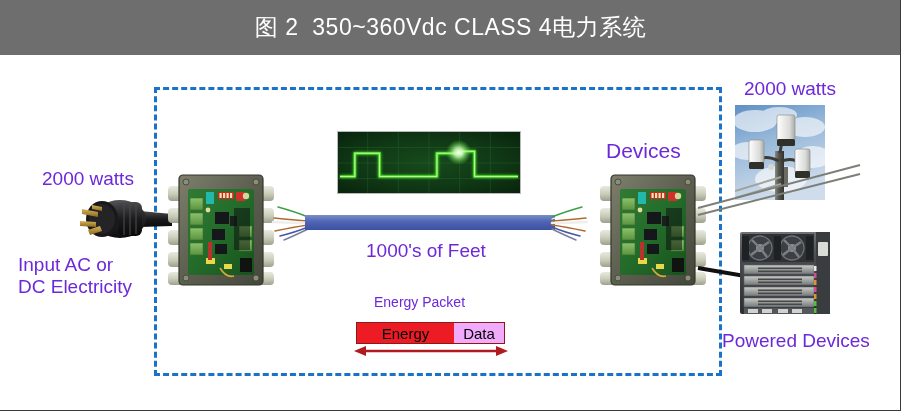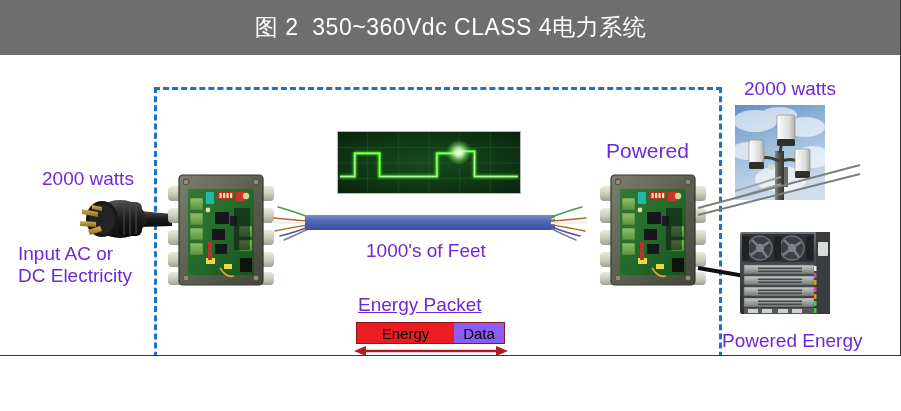--- a/index.html
+++ b/index.html
@@ -6,21 +6,21 @@
     margin: 0;
     padding: 0;
     background: #ffffff;
   }
   body {
     font-family: "Liberation Sans", sans-serif;
   }
   #page {
     position: relative;
     width: 901px;
-    height: 356px;
+    height: 411px;
     background: #ffffff;
     overflow: hidden;
     box-sizing: border-box;
     border-right: 1px solid #3a3a3a;
     border-bottom: 1px solid #3a3a3a;
   }
   
   #title-bar {
     position: absolute;
     left: 0; top: 0;
@@ -95,41 +95,41 @@
     top: 215px;
     width: 250px;
     height: 15px;
     background: linear-gradient(to bottom, #7a8cc8 0%, #4f64b4 45%, #3d51a4 100%);
   }
   #cable-left  { position: absolute; left: 272px; top: 203px; width: 40px; height: 40px; }
   #cable-right { position: absolute; left: 548px; top: 203px; width: 40px; height: 40px; }
   #cable-length-label { left: 366px; top: 240px; font-size: 19px; text-align: center; }
 
   
-  #energy-packet-label { left: 358px; top: 294px; font-size: 19px; text-decoration: underline; }
+  #energy-packet-label { left: 374px; top: 294px; font-size: 14px; }
   #packet-bar {
     position: absolute;
     left: 356px;
     top: 322px;
     width: 149px;
     height: 22px;
     display: flex;
     border: 1px solid #8a1a1a;
     box-sizing: border-box;
   }
   #packet-energy {
     flex: 0 0 97px;
     background: #ed1c24;
     display: flex; align-items: center; justify-content: center;
     color: #000000;
     font-size: 15px;
   }
   #packet-data {
     flex: 1 1 auto;
-    background: #8b5cf6;
+    background: #f0abfc;
     display: flex; align-items: center; justify-content: center;
     color: #000000;
     font-size: 15px;
   }
   #packet-arrow { position: absolute; left: 352px; top: 344px; width: 158px; height: 14px; }
 
   
   #output-watts { left: 744px; top: 78px; font-size: 19px; }
   #powered-devices-label { left: 722px; top: 330px; font-size: 19px; }
 
@@ -192,21 +192,21 @@
 
     <ellipse cx="40" cy="26" rx="16" ry="18" fill="#18181a"></ellipse>
     <ellipse cx="40" cy="26" rx="13" ry="15" fill="#242426"></ellipse>
 
     <path d="M20 16 L36 19 L36 24 L20 21 Z" fill="url(#brass)"></path>
     <path d="M18 28 L34 29 L34 34 L18 33 Z" fill="url(#brass)"></path>
     <path d="M26 37 L38 33 L40 38 L28 42 Z" fill="url(#brass)"></path>
     <path d="M30 12 L40 14 L40 18 L30 16 Z" fill="url(#brass)"></path>
   </svg>
 
-  <div class="label" id="input-caption" style="white-space:pre-line;">Input AC or
+  <div class="label" id="input-caption" style="white-space:pre-line;margin-top:11px;">Input AC or
 DC Electricity</div>
 
 
   <svg class="device-box" id="transmitter-device" viewBox="0 0 106 116">
     <defs>
       <linearGradient id="encl" x1="0" y1="0" x2="1" y2="1">
         <stop offset="0%" stop-color="#7d7f6b"></stop>
         <stop offset="45%" stop-color="#5f6252"></stop>
         <stop offset="100%" stop-color="#43463a"></stop>
       </linearGradient>
@@ -358,21 +358,21 @@
     <div id="packet-energy">Energy</div>
     <div id="packet-data">Data</div>
   </div>
 
   <svg id="packet-arrow" viewBox="0 0 158 14">
     <line x1="12" y1="7" x2="146" y2="7" stroke="#b01b20" stroke-width="2.4"></line>
     <polygon points="2,7 14,2 14,12" fill="#b01b20"></polygon>
     <polygon points="156,7 144,2 144,12" fill="#b01b20"></polygon>
   </svg>
 
-  <div class="label" id="receiver-label">Powered</div>
+  <div class="label" id="receiver-label">Devices</div>
 
   <svg class="device-box" id="receiver-device" viewBox="0 0 106 116">
     <g>
       <rect x="0" y="14" width="18" height="15" rx="4" fill="url(#gland)"></rect>
       <rect x="0" y="36" width="18" height="15" rx="4" fill="url(#gland)"></rect>
       <rect x="0" y="58" width="18" height="15" rx="4" fill="url(#gland)"></rect>
       <rect x="0" y="80" width="18" height="15" rx="4" fill="url(#gland)"></rect>
       <rect x="0" y="100" width="18" height="13" rx="4" fill="url(#gland)"></rect>
     </g>
     <g>
@@ -532,15 +532,15 @@
       <rect x="78" y="40" width="2.5" height="5" fill="#e8e8e8"></rect>
       <rect x="78" y="47" width="2.5" height="5" fill="#d84b8c"></rect>
       <rect x="78" y="54" width="2.5" height="5" fill="#e0922c"></rect>
       <rect x="78" y="61" width="2.5" height="5" fill="#d84b8c"></rect>
       <rect x="78" y="68" width="2.5" height="5" fill="#e0922c"></rect>
       <rect x="78" y="75" width="2.5" height="5" fill="#4fc13a"></rect>
       <rect x="78" y="82" width="2.5" height="5" fill="#4fc13a"></rect>
     </g>
   </svg>
 
-  <div class="label" id="powered-devices-label">Powered Energy</div>
+  <div class="label" id="powered-devices-label">Powered Devices</div>
 
 </div>
 
 </body></html>

